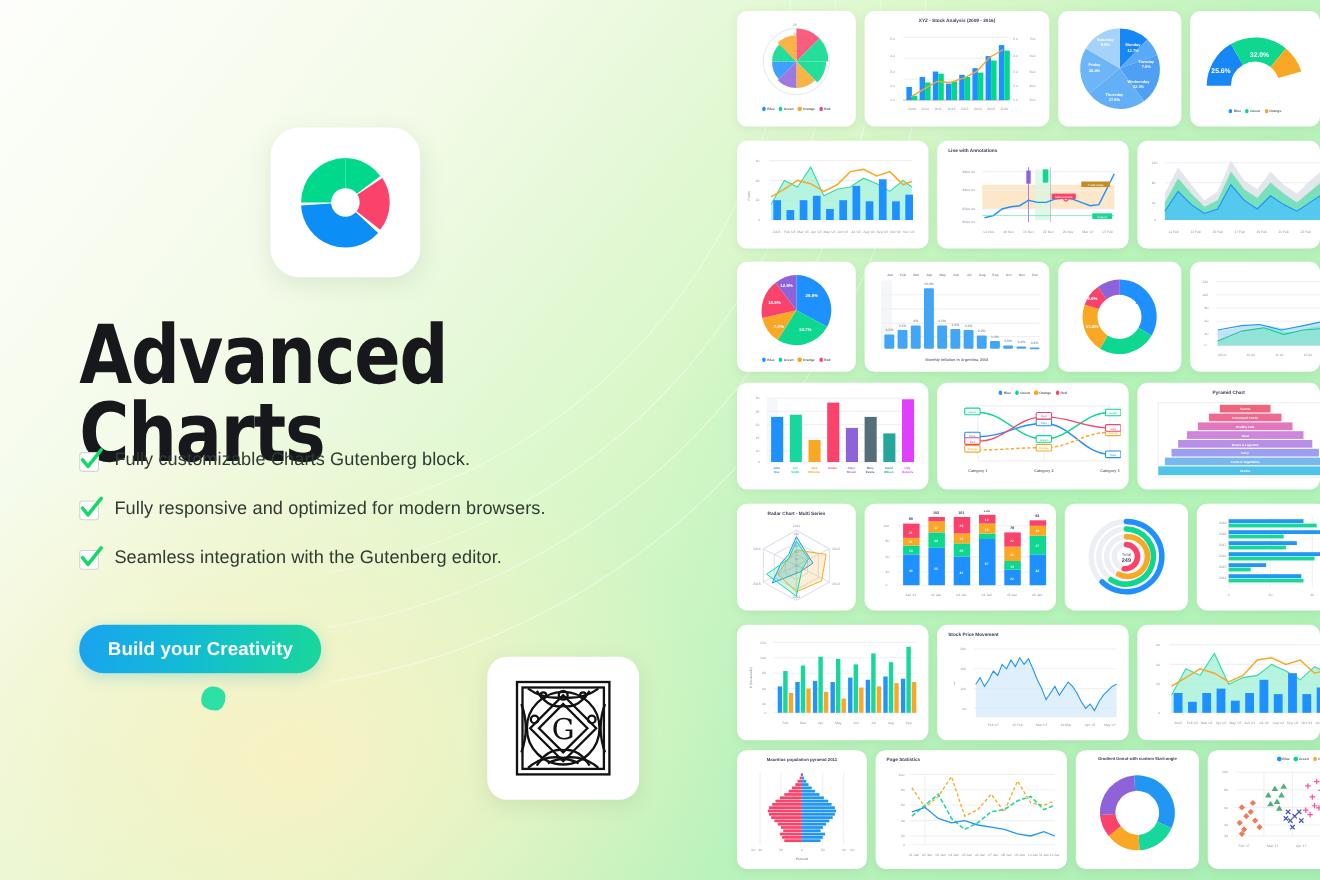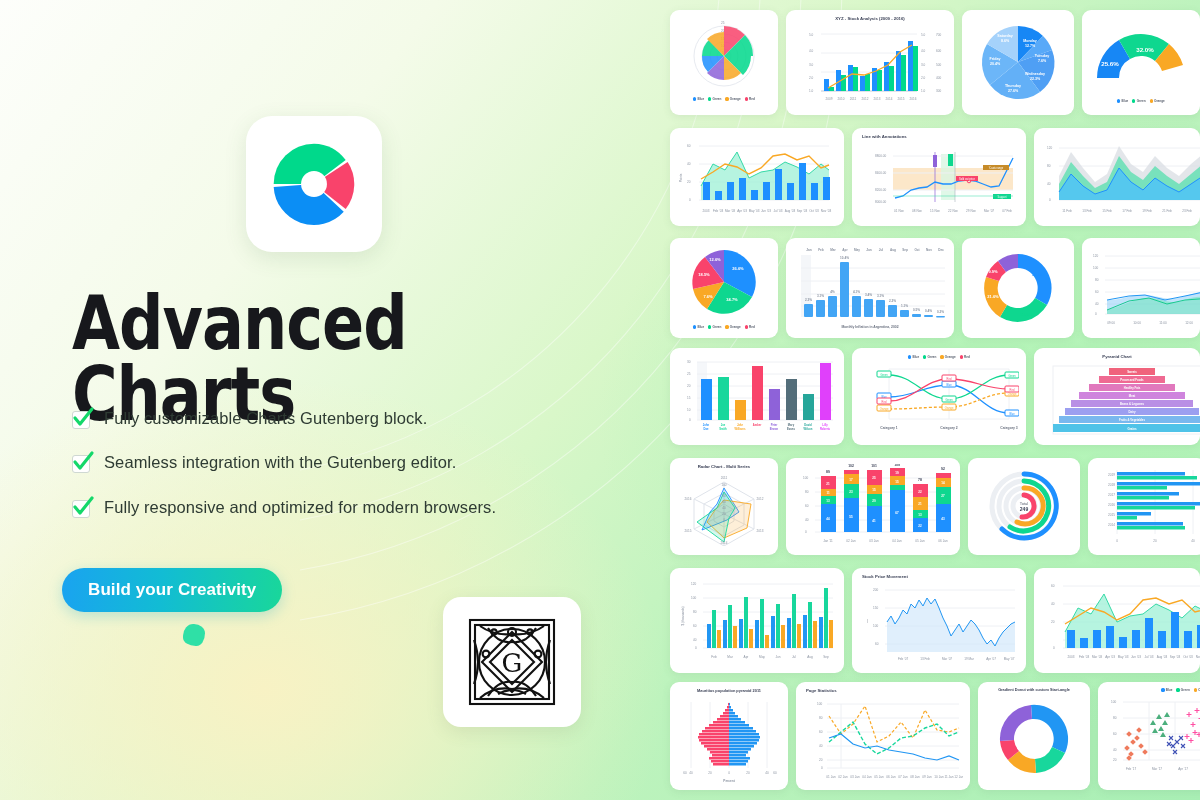--- a/index.html
+++ b/index.html
@@ -32,21 +32,21 @@
   .features { position:absolute; left:72px; top:408px; width:540px; }
   .feature { display:flex; align-items:center; gap:14px; margin-bottom:23px; }
   .cbox {
     width:18px; height:18px; flex:0 0 18px; margin-top:2px;
     border:1.4px solid #cfd8d2; border-radius:3px; background:#fff;
     position:relative;
   }
   .cbox svg { position:absolute; left:-2px; top:-6px; }
   .feature-label { font-size:16.5px; color:#2e3b33; line-height:1.3; letter-spacing:.1px; }
   .cta {
-    position:absolute; left:62px; top:568px;
+    position:absolute; left:72px; top:568px;
     padding:12px 26px; border:none; border-radius:22px;
     background:linear-gradient(95deg,#1aa3f0 0%,#12bcd4 45%,#19d79a 100%);
     color:#fff; font-size:17px; font-weight:bold; letter-spacing:.1px;
     cursor:pointer; box-shadow:0 4px 14px rgba(25,170,200,.26);
   }
   .blob { position:absolute; left:183px; top:624px; width:22px; height:22px;
     background:#2fe0a6; border-radius:48% 52% 40% 60% / 56% 44% 60% 40%; }
   .g-badge {
     position:absolute; left:443px; top:597px; width:138px; height:130px;
     background:#fff; border-radius:18px; box-shadow:0 5px 18px rgba(90,110,70,.12);
@@ -104,29 +104,29 @@
           </svg>
       </span>
       <span class="feature-label">Fully customizable Charts Gutenberg block.</span>
     </div>
     <div class="feature">
       <span class="cbox">
         <svg width="24" height="24" viewBox="0 0 24 24">
             <path d="M4 12 L9 18 L21 3" fill="none" stroke="#14d86a" stroke-width="3.2" stroke-linecap="round" stroke-linejoin="round"></path>
           </svg>
       </span>
-      <span class="feature-label">Seamless integration with the Gutenberg editor.</span>
+      <span class="feature-label">Fully responsive and optimized for modern browsers.</span>
     </div>
     <div class="feature">
       <span class="cbox">
         <svg width="24" height="24" viewBox="0 0 24 24">
             <path d="M4 12 L9 18 L21 3" fill="none" stroke="#14d86a" stroke-width="3.2" stroke-linecap="round" stroke-linejoin="round"></path>
           </svg>
       </span>
-      <span class="feature-label">Fully responsive and optimized for modern browsers.</span>
+      <span class="feature-label">Seamless integration with the Gutenberg editor.</span>
     </div>
   </div>
 
   <button class="cta">Build your Creativity</button>
   <div class="blob"></div>
 
   <div class="g-badge">
     <svg width="108" height="104" viewBox="0 0 108 104">
       <g fill="none" stroke="#111" stroke-width="2.1">
         <rect x="12" y="10" width="84" height="84"></rect>

